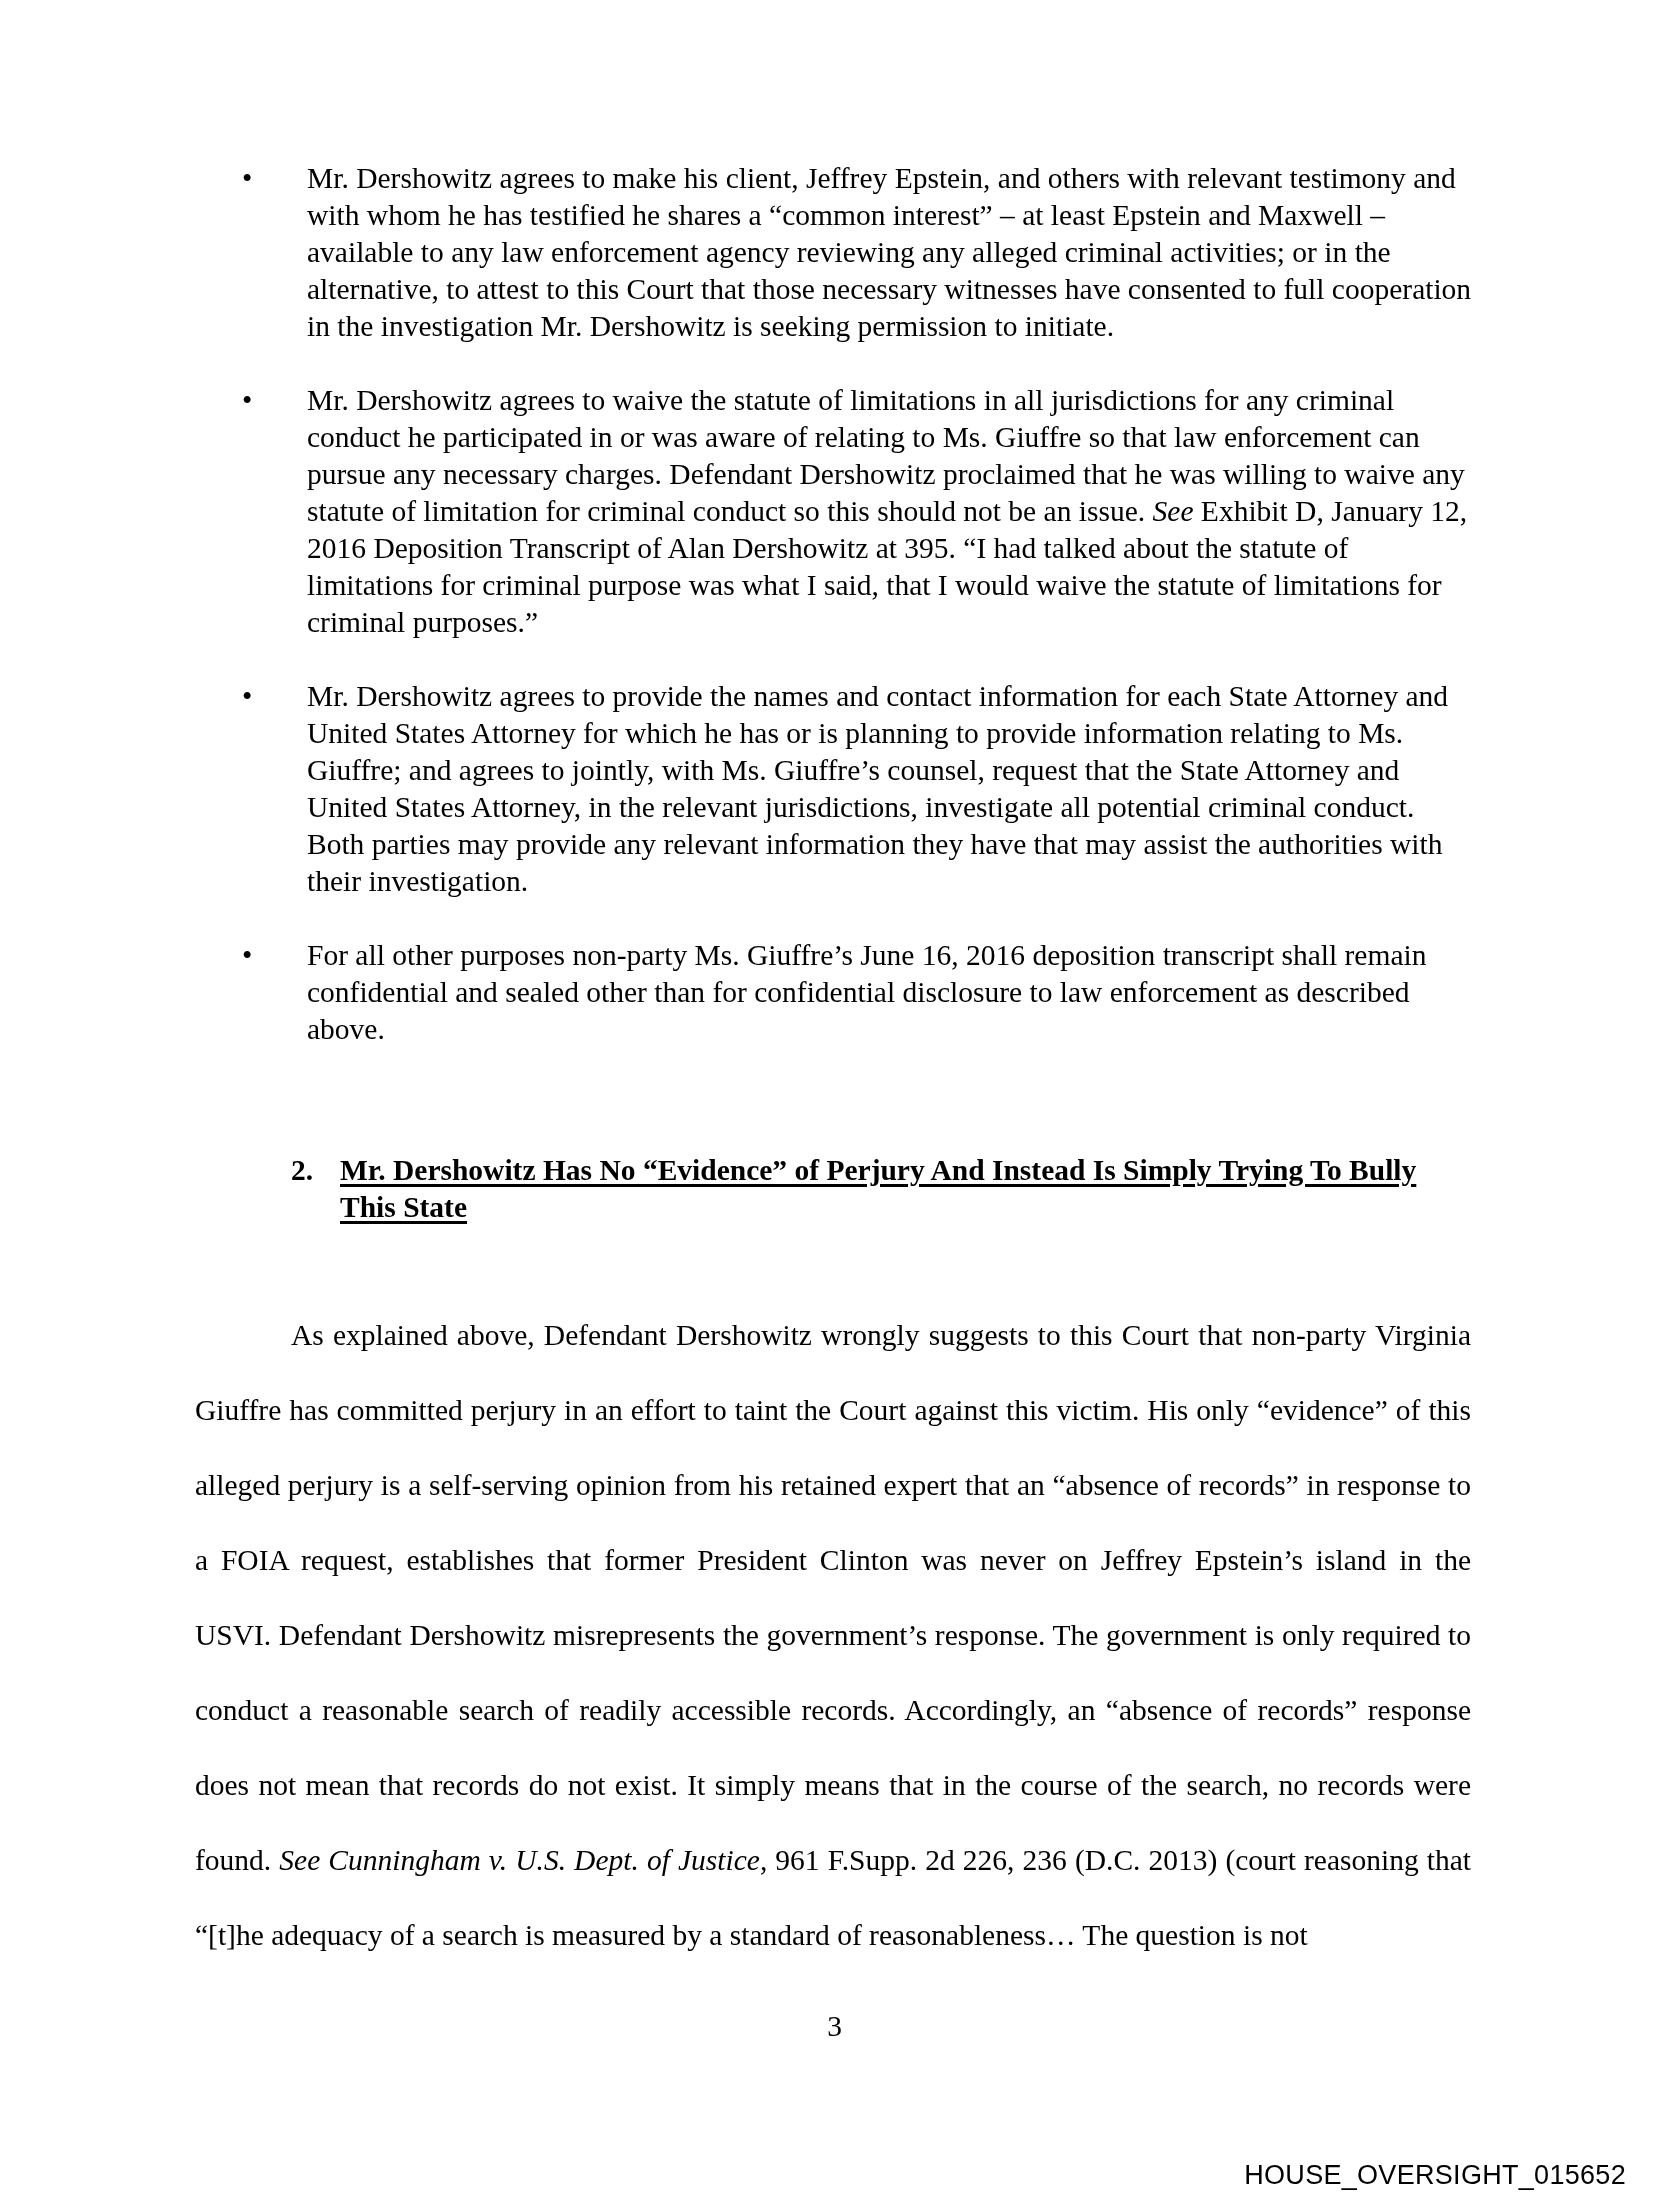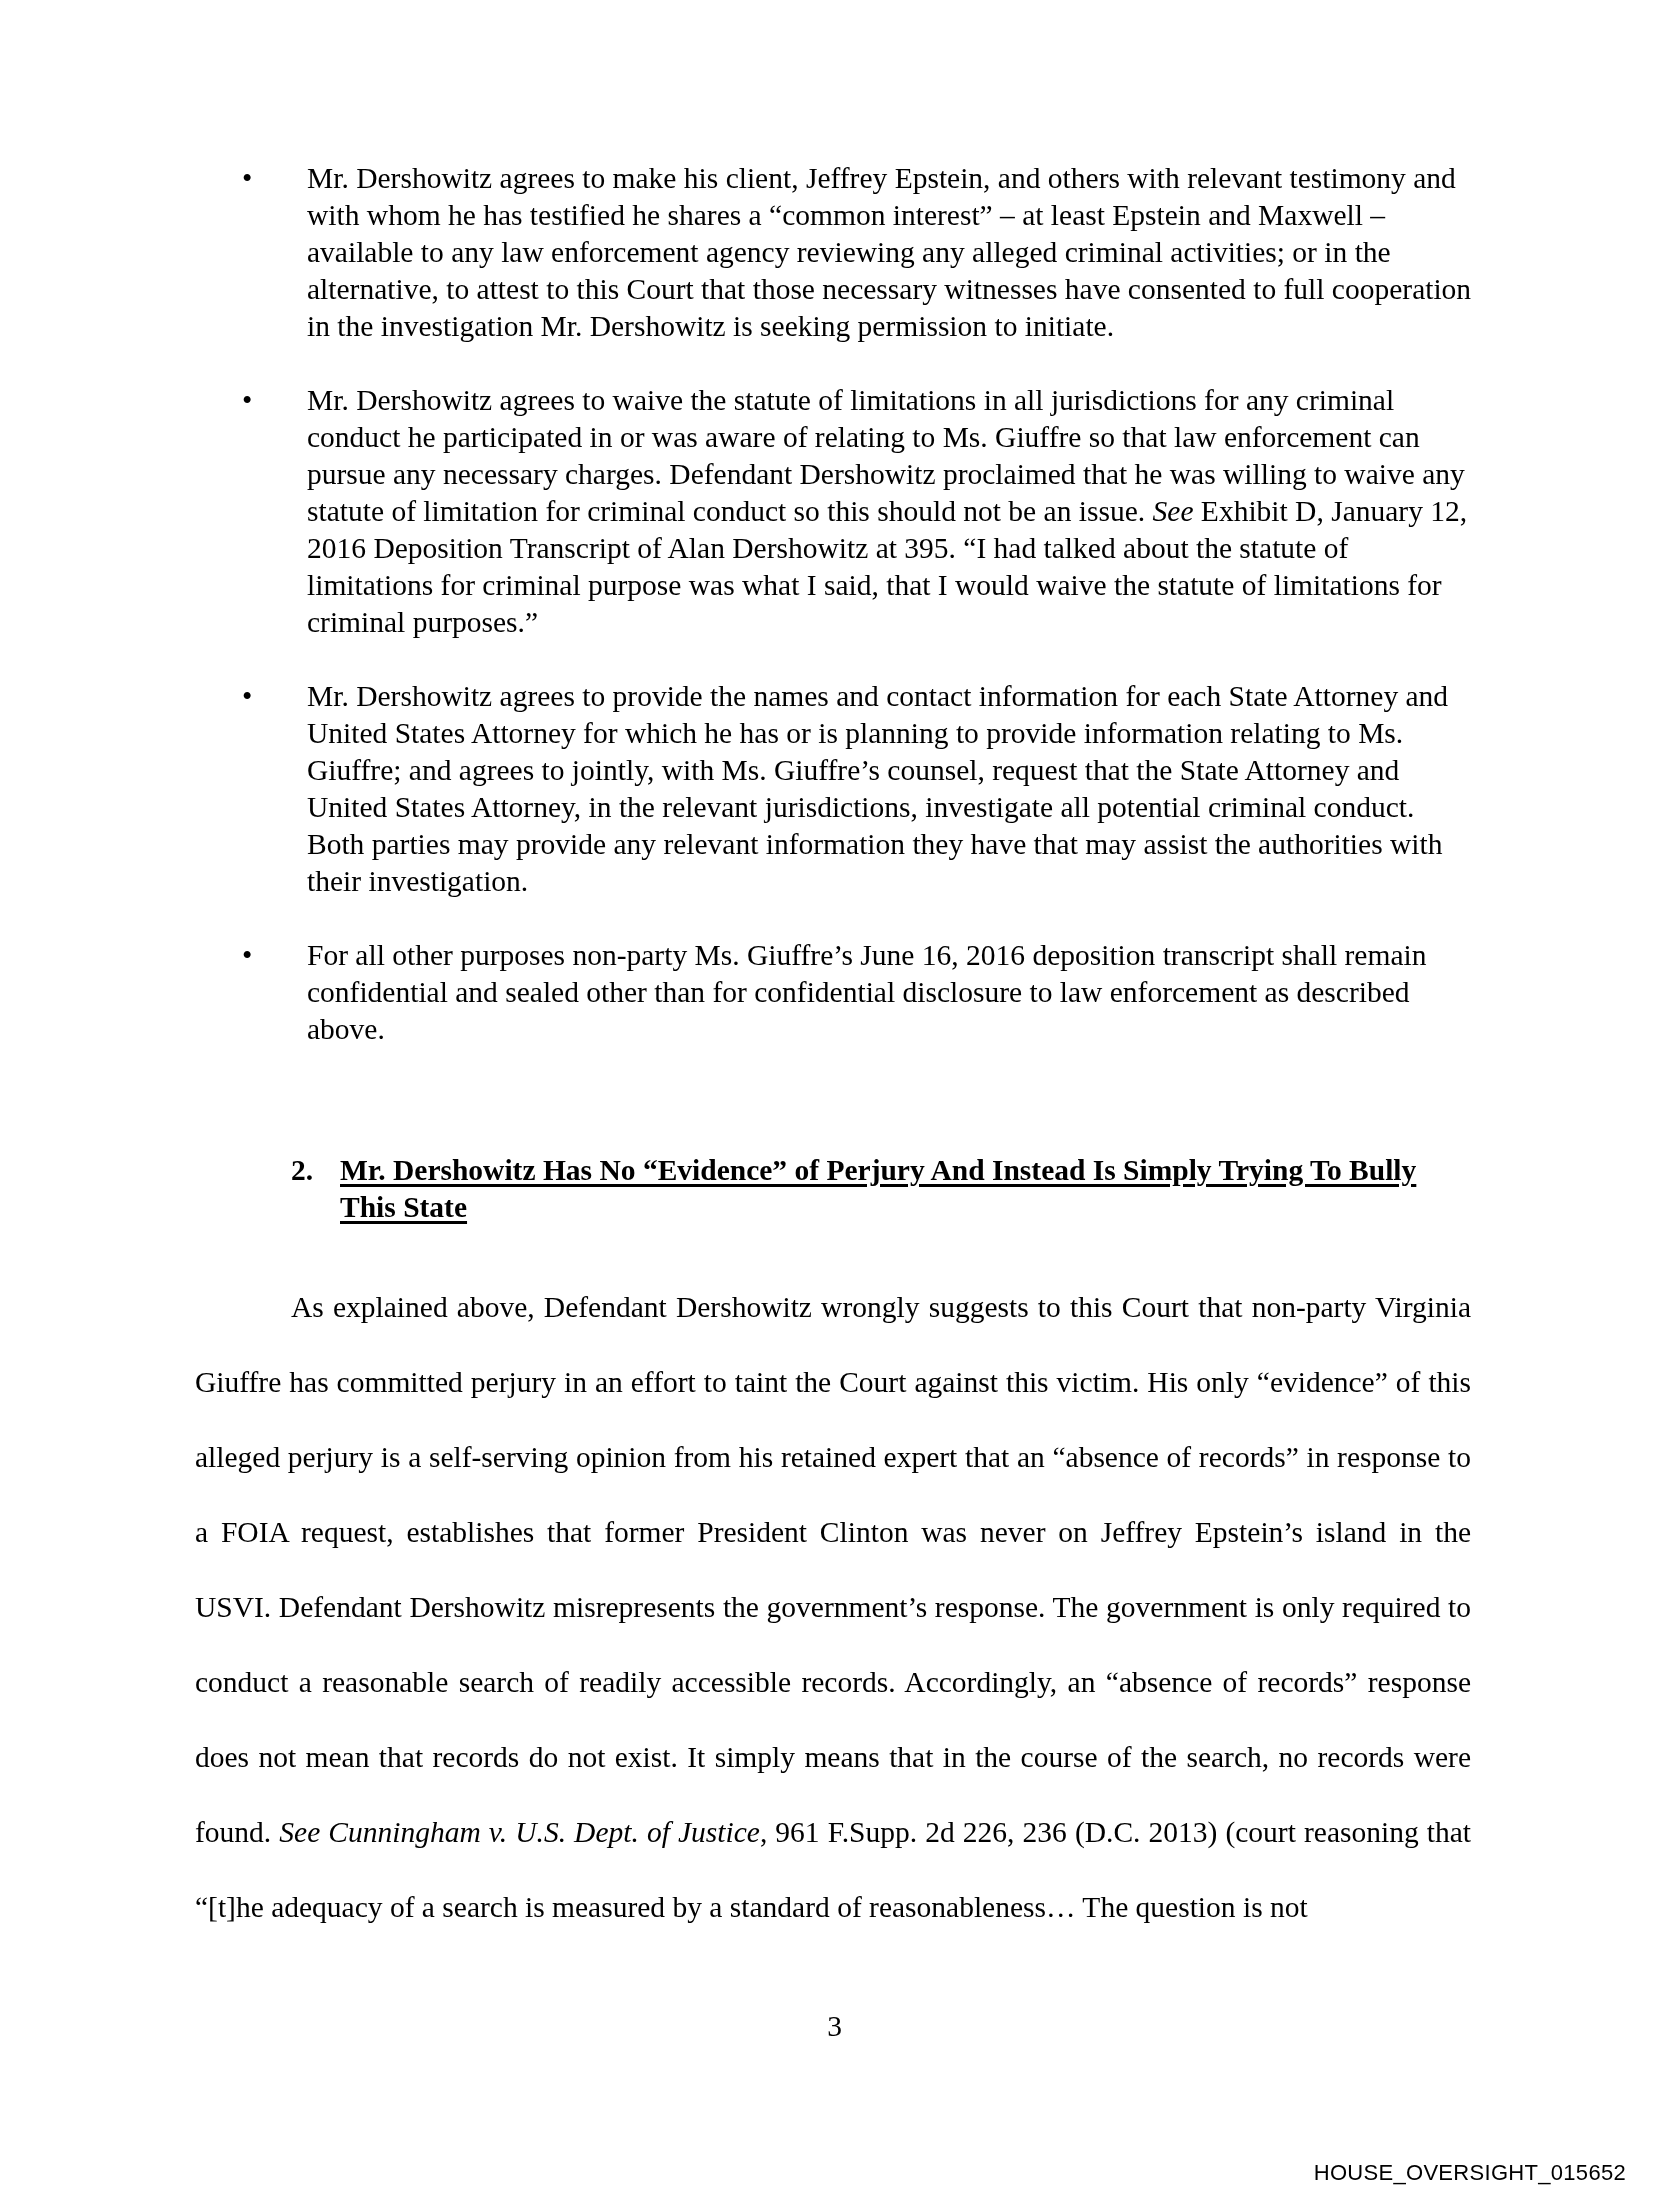--- a/index.html
+++ b/index.html
@@ -6,24 +6,24 @@
   body { width: 1669px; height: 2205px; position: relative; overflow: hidden;
          font-family: "Liberation Serif", "DejaVu Serif", serif; color: #000; }
   .page { position: absolute; left: 0; top: 0; width: 1669px; height: 2205px; }
   .bullets { position: absolute; left: 242px; top: 160px; width: 1231px; margin: 0; padding: 0; list-style: none; }
   .bullet { position: relative; padding-left: 49px; font-size: 29.5px; line-height: 37px; margin-bottom: 37px; }
   .bullet .dot { position: absolute; left: 0; top: 0; font-size: 29.5px; line-height: 37px; }
   .bullet .text { display: block; margin-left: 16px; }
   .heading { position: absolute; left: 291px; top: 1152px; width: 1185px; font-size: 29.5px; line-height: 37px; font-weight: bold; }
   .heading .num { position: absolute; left: 0; top: 0; }
   .heading .title { display: block; padding-left: 49px; text-decoration: underline; text-decoration-thickness: 2.6px; text-underline-offset: 3.9px; }
-  .body-para { position: absolute; left: 195px; top: 1270px; width: 1276px; font-size: 29.5px; line-height: 75px; text-indent: 96px; margin: 0; text-align: justify; }
+  .body-para { position: absolute; left: 195px; top: 1298px; width: 1276px; font-size: 29.5px; line-height: 75px; text-indent: 96px; margin: 0; text-align: justify; }
   .body-para i { font-style: italic; }
   .page-number { position: absolute; left: 0; width: 1669px; top: 2010px; text-align: center; font-size: 29.5px; }
-  .bates { position: absolute; right: 43px; top: 2160px; font-family: "Liberation Sans", "DejaVu Sans", sans-serif; font-size: 22px; letter-spacing: 0.3px; }
+  .bates { position: absolute; right: 43px; top: 2160px; font-family: "Liberation Sans", "DejaVu Sans", sans-serif; font-size: 27px; letter-spacing: 0.3px; }
 </style>
 </head>
 <body>
 
 <div class="page">
 
   <ul class="bullets">
     <li class="bullet">
       <span class="dot">•</span>
       <span class="text">Mr. Dershowitz agrees to make his client, Jeffrey Epstein, and others with relevant testimony and with whom he has testified he shares a “common interest” – at least Epstein and Maxwell – available to any law enforcement agency reviewing any alleged criminal activities; or in the alternative, to attest to this Court that those necessary witnesses have consented to full cooperation in the investigation Mr. Dershowitz is seeking permission to initiate.</span>

